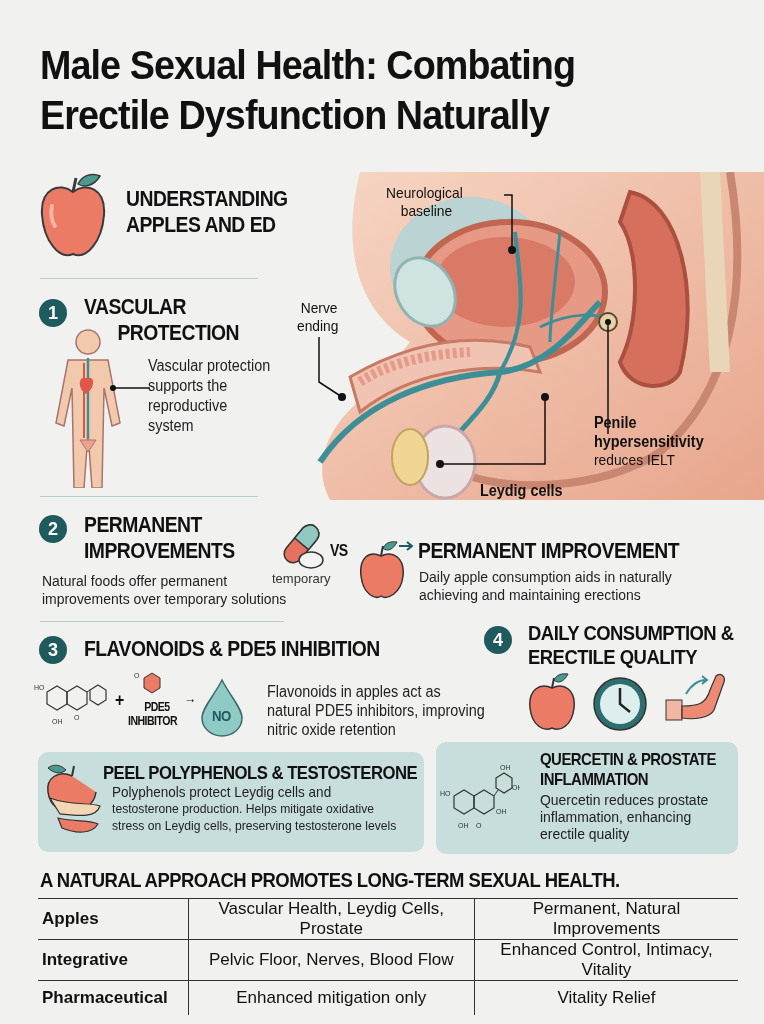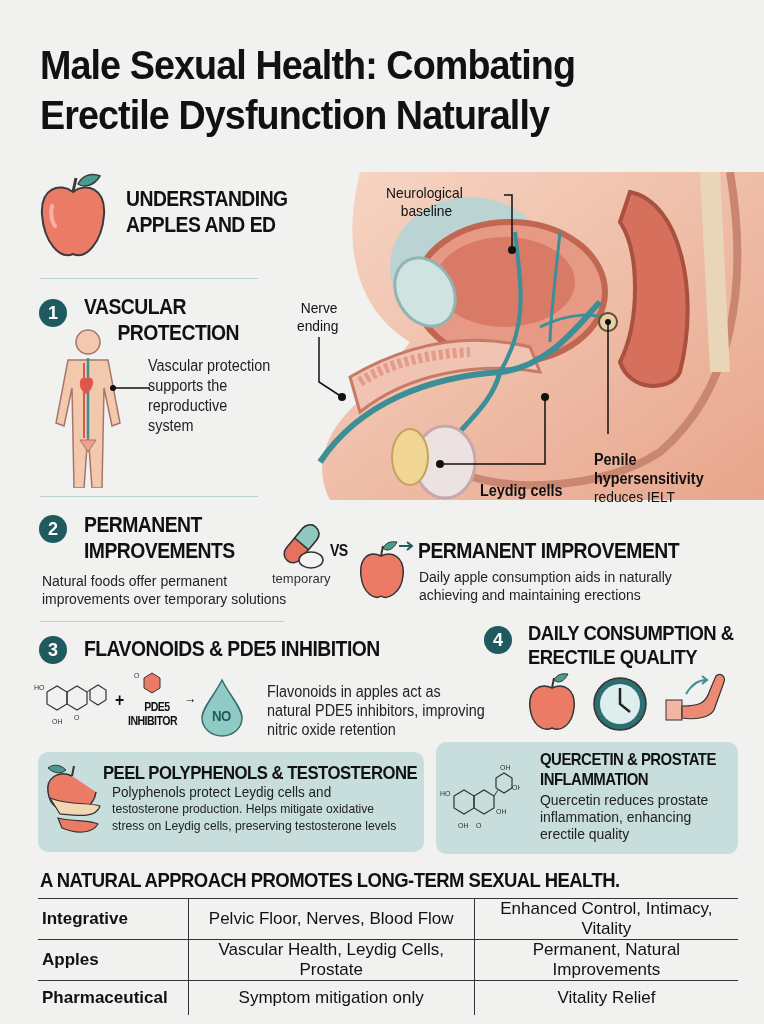--- a/index.html
+++ b/index.html
@@ -103,21 +103,21 @@
 </svg>
 <div class="abs lbl" style="left:386px;top:184px;background:rgba(241,242,240,0.0)">
   <div>Neurological</div>
   <div style="padding-left:16px">baseline</div>
 </div>
 <div class="abs lbl" style="left:297px;top:299px">
   <div style="padding-left:4px">Nerve</div>
   <div>ending</div>
 </div>
 <div class="abs lblb" style="left:480px;top:481px">Leydig cells</div>
-<div class="abs" style="left:594px;top:450px">
+<div class="abs" style="left:594px;top:413px">
   <div class="lblb">Penile</div>
   <div class="lblb">hypersensitivity</div>
   <div class="lbl">reduces IELT</div>
 </div>
 
 <div class="abs badge" style="left:39px;top:299px">1</div>
 <div class="abs h" style="left:84px;top:294px;font-size:22px;line-height:26px">
   <div>VASCULAR</div>
   <div style="padding-left:38px">PROTECTION</div>
 </div>
@@ -261,28 +261,28 @@
 <div class="abs body" style="left:540px;top:791px;font-size:15.5px;line-height:17px">
   <div>Quercetin reduces prostate</div>
   <div>inflammation, enhancing</div>
   <div>erectile quality</div>
 </div>
 
 <div class="abs h" style="left:40px;top:868px;font-size:21px">A NATURAL APPROACH PROMOTES LONG-TERM SEXUAL HEALTH.</div>
 <table class="cmp">
   <tbody>
       <tr>
+    <td class="rh">Apples</td>
+    <td>Vascular Health, Leydig Cells, Prostate</td>
+    <td>Permanent, Natural Improvements</td>
+  </tr>
+  <tr>
     <td class="rh">Integrative</td>
     <td>Pelvic Floor, Nerves, Blood Flow</td>
     <td>Enhanced Control, Intimacy, Vitality</td>
   </tr>
   <tr>
-    <td class="rh">Apples</td>
-    <td>Vascular Health, Leydig Cells, Prostate</td>
-    <td>Permanent, Natural Improvements</td>
-  </tr>
-  <tr>
     <td class="rh">Pharmaceutical</td>
-    <td>Symptom mitigation only</td>
+    <td>Enhanced mitigation only</td>
     <td>Vitality Relief</td>
   </tr>
 </tbody>
   </table>
 
 </body></html>

